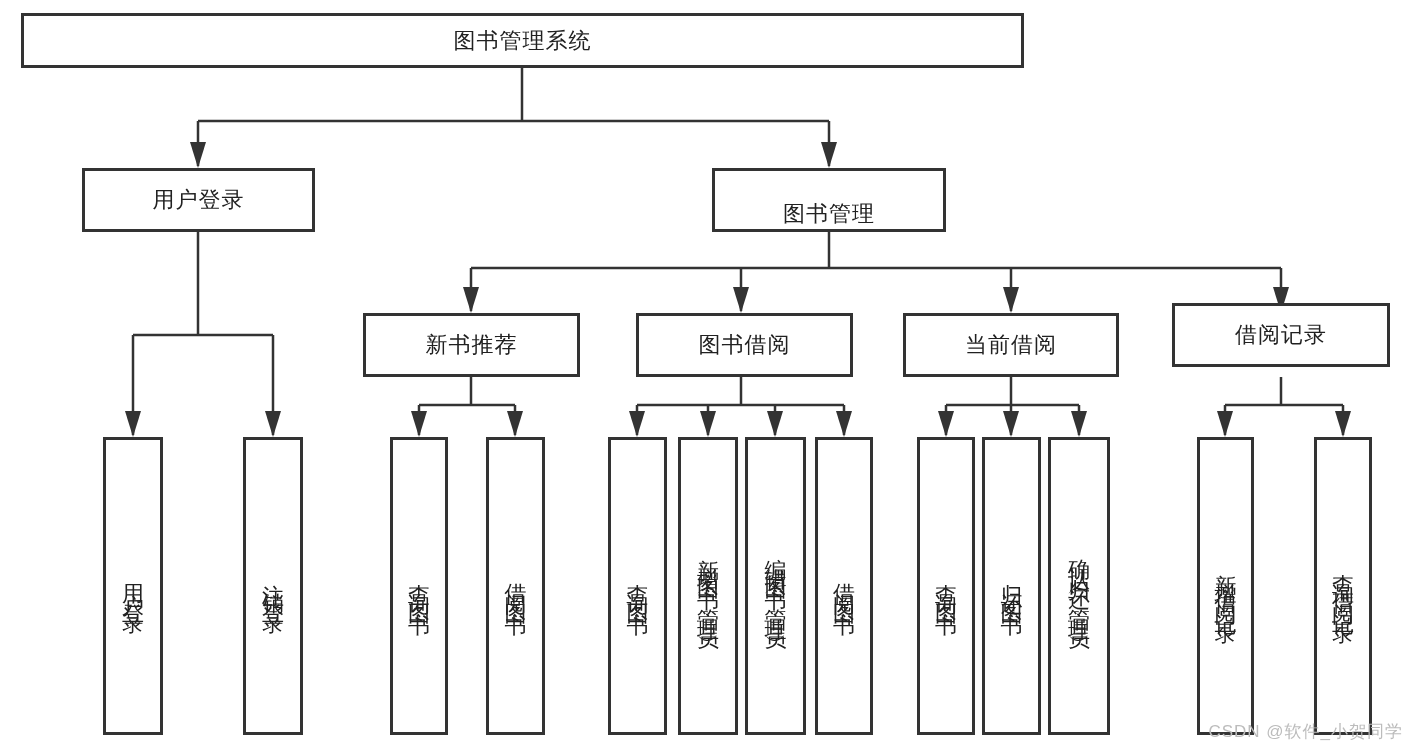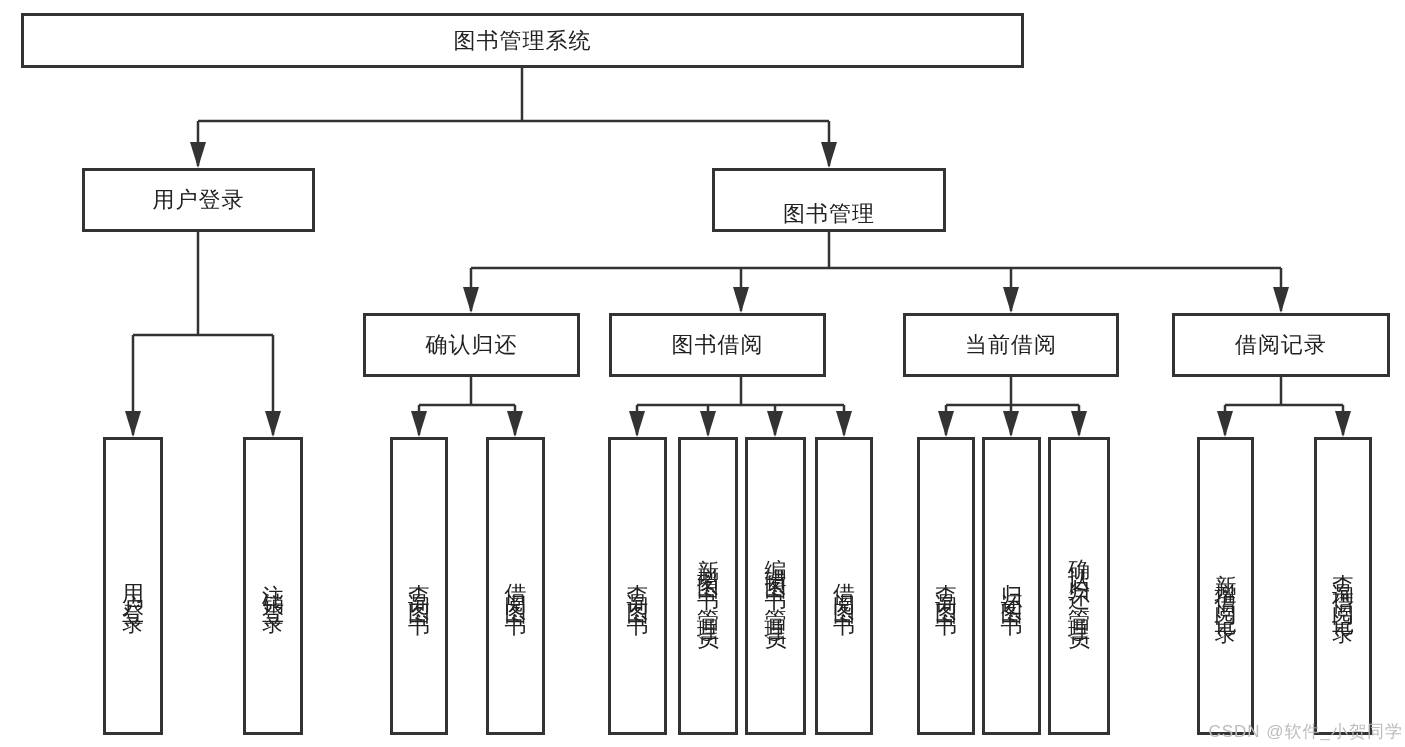--- a/index.html
+++ b/index.html
@@ -132,29 +132,29 @@
   </div>
 
   <div class="node hbox" style="left:82px;top:168px;width:233px;height:64px;">
     <span>用户登录</span>
   </div>
   <div class="node hbox" style="left:712px;top:168px;width:234px;height:64px;align-items:flex-end;">
     <span>图书管理</span>
   </div>
 
   <div class="node hbox" style="left:363px;top:313px;width:217px;height:64px;">
-    <span>确认归还</span>
-  </div>
-  <div class="node hbox" style="left:609px;top:313px;width:217px;height:64px;">
+    <span>新书推荐</span>
+  </div>
+  <div class="node hbox" style="left:636px;top:313px;width:217px;height:64px;">
     <span>图书借阅</span>
   </div>
   <div class="node hbox" style="left:903px;top:313px;width:216px;height:64px;font-family:Liberation Serif, serif;">
     <span>当前借阅</span>
   </div>
-  <div class="node hbox" style="left:1172px;top:313px;width:218px;height:64px;">
+  <div class="node hbox" style="left:1172px;top:303px;width:218px;height:64px;">
     <span>借阅记录</span>
   </div>
 
   <div class="node vbox" style="left:103px;top:437px;width:60px;height:298px;">
     <span>用户登录</span>
   </div>
   <div class="node vbox" style="left:243px;top:437px;width:60px;height:298px;">
     <span>注销登录</span>
   </div>
 

